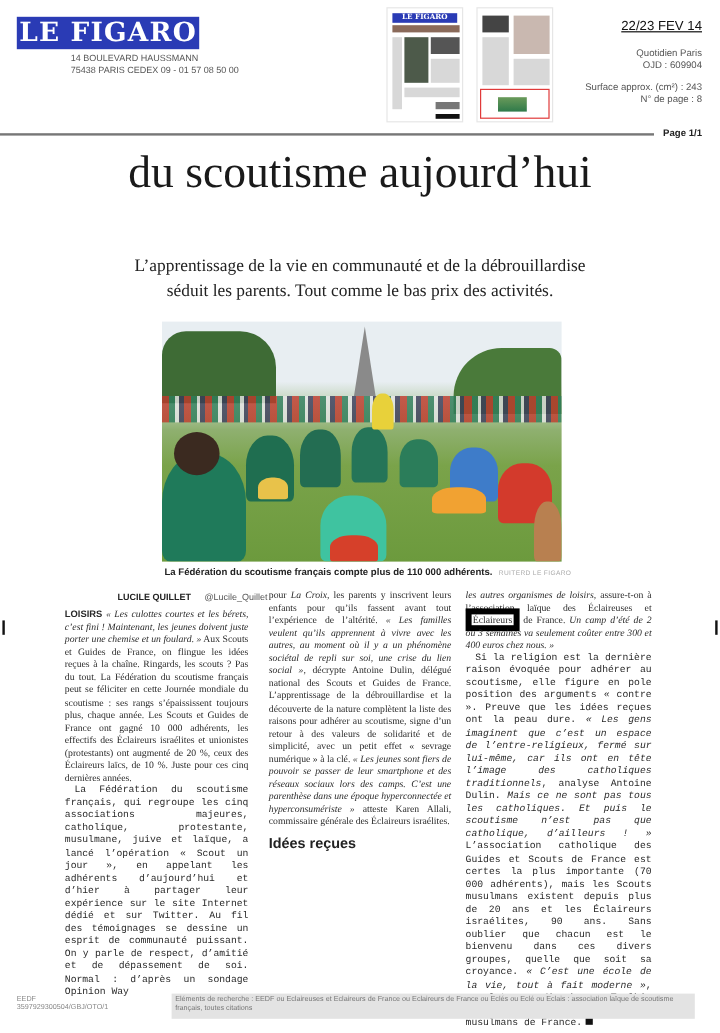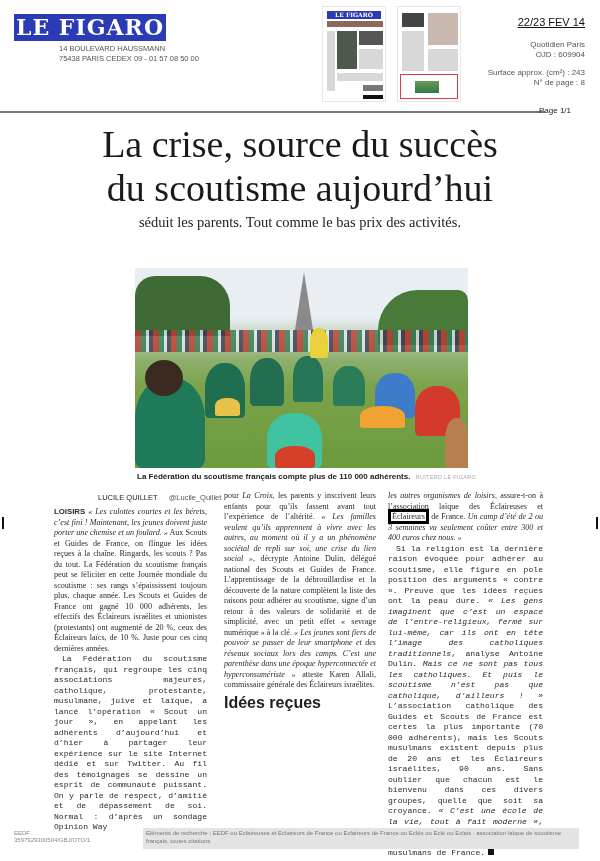--- a/index.html
+++ b/index.html
@@ -21,50 +21,50 @@
   .thumb .blk { position: absolute; background: #d8d8d8; }
   .thumb .pic { position: absolute; background: #5a5050; }
   .thumb .red { position: absolute; left: 2px; right: 2px; bottom: 2px; height: 25px; border: 1px solid #e03a3a; }
   .thumb .minipic { position: absolute; left: 14px; top: 6px; width: 24px; height: 12px; background: linear-gradient(#6a9a5a, #2f7a4a); }
 
   .meta { position: absolute; right: 15px; top: 16px; text-align: right; font-size: 8px; color: #555; line-height: 10px; }
   .meta .date { font-size: 11px; color: #111; text-decoration: underline; margin-bottom: 12px; line-height: 12px; }
   .meta .gap { height: 8px; }
 
   .rule { position: absolute; left: 0; top: 111px; width: 545px; height: 2px; background: #777; }
-  .pageno { position: absolute; right: 29px; top: 106px; font-size: 8px; font-weight: normal; color: #222; text-align: right; }
+  .pageno { position: absolute; right: 15px; top: 106px; font-size: 8px; font-weight: bold; color: #222; text-align: right; }
 
   .headline { position: absolute; left: 0; right: 0; top: 122px; text-align: center; font-family: "Liberation Serif", serif; font-size: 38px; line-height: 44px; color: #1a1a1a; }
   .subhead { position: absolute; left: 0; right: 0; top: 212px; text-align: center; font-family: "Liberation Serif", serif; font-size: 14.5px; line-height: 21px; color: #222; }
 
   .photo { position: absolute; left: 135px; top: 268px; width: 333px; height: 200px; overflow: hidden;
     background: linear-gradient(180deg, #e8eef2 0%, #e8eef2 25%, #8fb070 45%, #7aa34a 60%, #6c9a3d 100%); }
   .photo .trees-l { position: absolute; left: 0; top: 8px; width: 95px; height: 60px; background: #3e6b35; border-radius: 20px 30px 0 0; }
   .photo .trees-r { position: absolute; right: 0; top: 22px; width: 90px; height: 55px; background: #4a7a3a; border-radius: 40px 10px 0 0; }
   .photo .tower { position: absolute; left: 160px; top: 4px; width: 0; height: 0; border-left: 9px solid transparent; border-right: 9px solid transparent; border-bottom: 58px solid #8a8a8a; }
   .photo .crowd { position: absolute; left: 0; right: 0; top: 62px; height: 22px; background: repeating-linear-gradient(90deg, #c0392b 0 6px, #2e7d5b 6px 11px, #e7e7e7 11px 14px, #3a3a5a 14px 18px); opacity: 0.8; }
   .photo .p { position: absolute; border-radius: 45% 45% 10% 10%; }
 
   .caption { position: absolute; left: 137px; top: 472px; font-size: 8px; font-weight: bold; color: #222; white-space: nowrap; }
   .caption .credit { font-weight: normal; font-size: 5.5px; color: #aaa; margin-left: 3px; letter-spacing: 0.3px; }
 
   .byline { position: absolute; left: 54px; top: 493px; font-size: 7.5px; color: #222; }
-  .byline .name { font-weight: normal; margin-right: 9px; padding-left: 44px; }
+  .byline .name { font-weight: bold; margin-right: 9px; padding-left: 44px; }
   .byline .handle { color: #555; }
 
   .col { position: absolute; top: 506px; width: 153px; font-family: "Liberation Serif", serif; font-size: 8.1px; line-height: 10.5px; color: #2a2a2a; text-align: justify; hyphens: auto; }
   .col1 { left: 54px; top: 507px; }
   .col2 { left: 224px; top: 491px; width: 152px; }
   .col3 { left: 388px; top: 491px; width: 155px; }
   .col p { margin: 0; }
   .col p + p { text-indent: 8px; font-family: Liberation Mono, monospace; }
   .col .kicker { font-weight: bold; font-family: "Liberation Sans", sans-serif; font-size: 7.8px; }
   .col em { font-style: italic; }
-  .col .boxed { border: 3px solid #000000; padding: 0 1px; }
-  .col h3 { font-family: "Liberation Sans", sans-serif; font-weight: bold; font-size: 16px; line-height: 14px; margin: 5px 0 1px; color: #222; }
+  .col .boxed { border: 5px solid #000000; padding: 0 1px; }
+  .col h3 { font-family: "Liberation Sans", sans-serif; font-weight: bold; font-size: 12px; line-height: 14px; margin: 5px 0 1px; color: #222; }
   .col .end { display: inline-block; width: 6px; height: 6px; background: #111; margin-left: 3px; }
 
   .mark-l { position: absolute; left: 2px; top: 517px; width: 2px; height: 12px; background: #111; }
   .mark-r { position: absolute; right: 2px; top: 517px; width: 2px; height: 12px; background: #111; }
 
   .footer-code { position: absolute; left: 14px; top: 830px; font-size: 6px; color: #888; line-height: 7px; }
   .footer-search { position: absolute; left: 143px; top: 828px; width: 436px; height: 21px; background: #e3e3e3; font-size: 6px; color: #777; line-height: 7.5px; padding: 2px 3px; }
 </style>
 </head>
 <body>
@@ -102,24 +102,24 @@
   <div>OJD : 609904</div>
   <div class="gap"></div>
   <div>Surface approx. (cm²) : 243</div>
   <div>N° de page : 8</div>
 </div>
 
 <div class="rule"></div>
 <div class="pageno">Page 1/1</div>
 
 <div class="headline">
-  <div>La crise, source du succès</div>
   <div>du scoutisme aujourd’hui</div>
 </div>
 <div class="subhead">
+  <div>L’apprentissage de la vie en communauté et de la débrouillardise</div>
   <div>séduit les parents. Tout comme le bas prix des activités.</div>
 </div>
 
 <div class="photo">
   <div class="trees-l"></div>
   <div class="trees-r"></div>
   <div class="tower"></div>
   <div class="crowd"></div>
   <div class="p" style="left:0;top:110px;width:70px;height:90px;background:#1f7a5a;"></div>
   <div class="p" style="left:10px;top:92px;width:38px;height:36px;background:#3b2a20;border-radius:50%;"></div>

